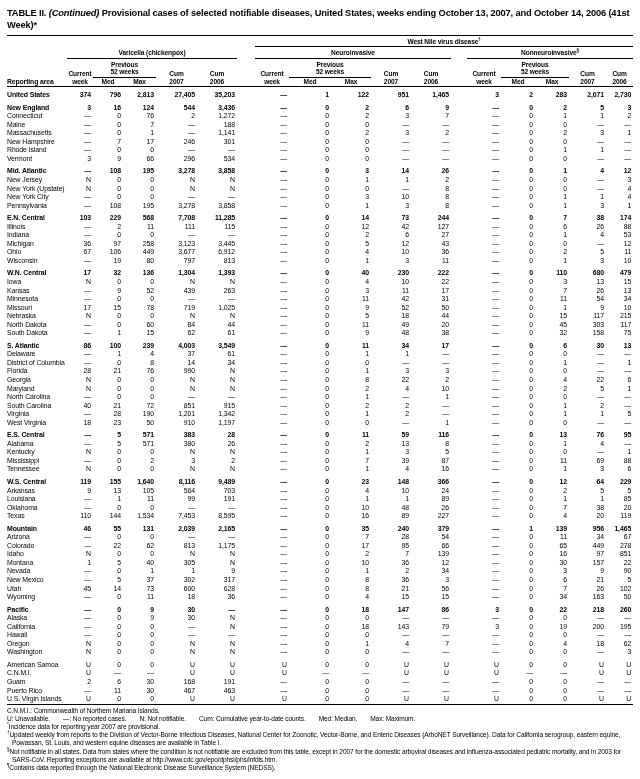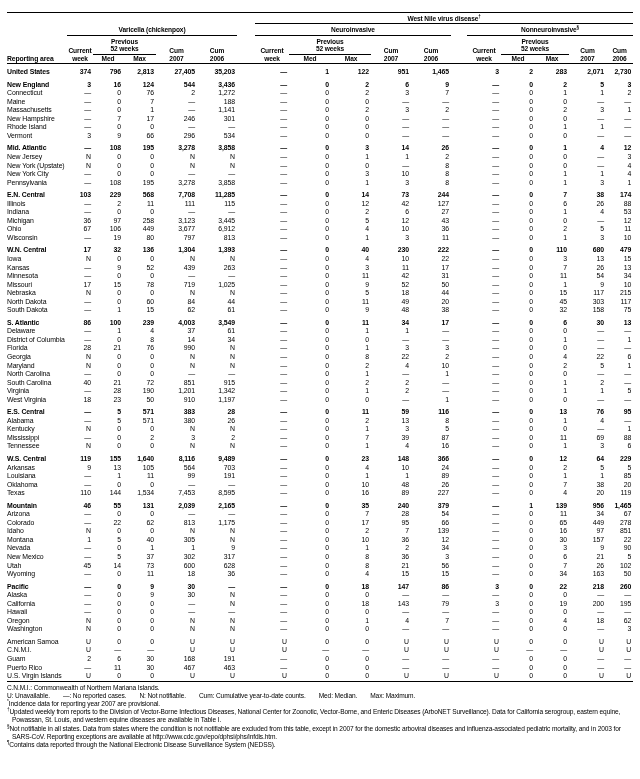--- a/index.html
+++ b/index.html
@@ -42,20 +42,25 @@
   sup { font-size: 4.6px; vertical-align: super; line-height: 0; }
   .footnotes { margin-top: 2px; font-size: 6.6px; line-height: 8.2px; letter-spacing: -0.12px; }
   .abbrev span { margin-right: 13px; }
   .note { padding-left: 5px; text-indent: -5px; }
 </style>
 </head>
 <body>
 
 <div class="page">
 
+  <div class="title">
+    <span>TABLE II.</span>
+    <span class="cont">(Continued)</span>
+    <span>Provisional cases of selected notifiable diseases, United States, weeks ending October 13, 2007, and October 14, 2006 (41st Week)*</span>
+  </div>
 
   <table class="main">
     <colgroup>
       <col style="width:60px">
         <col style="width:26px">
         <col style="width:30px">
         <col style="width:33px">
         <col style="width:41px">
         <col style="width:40px">
       <col style="width:18px">

